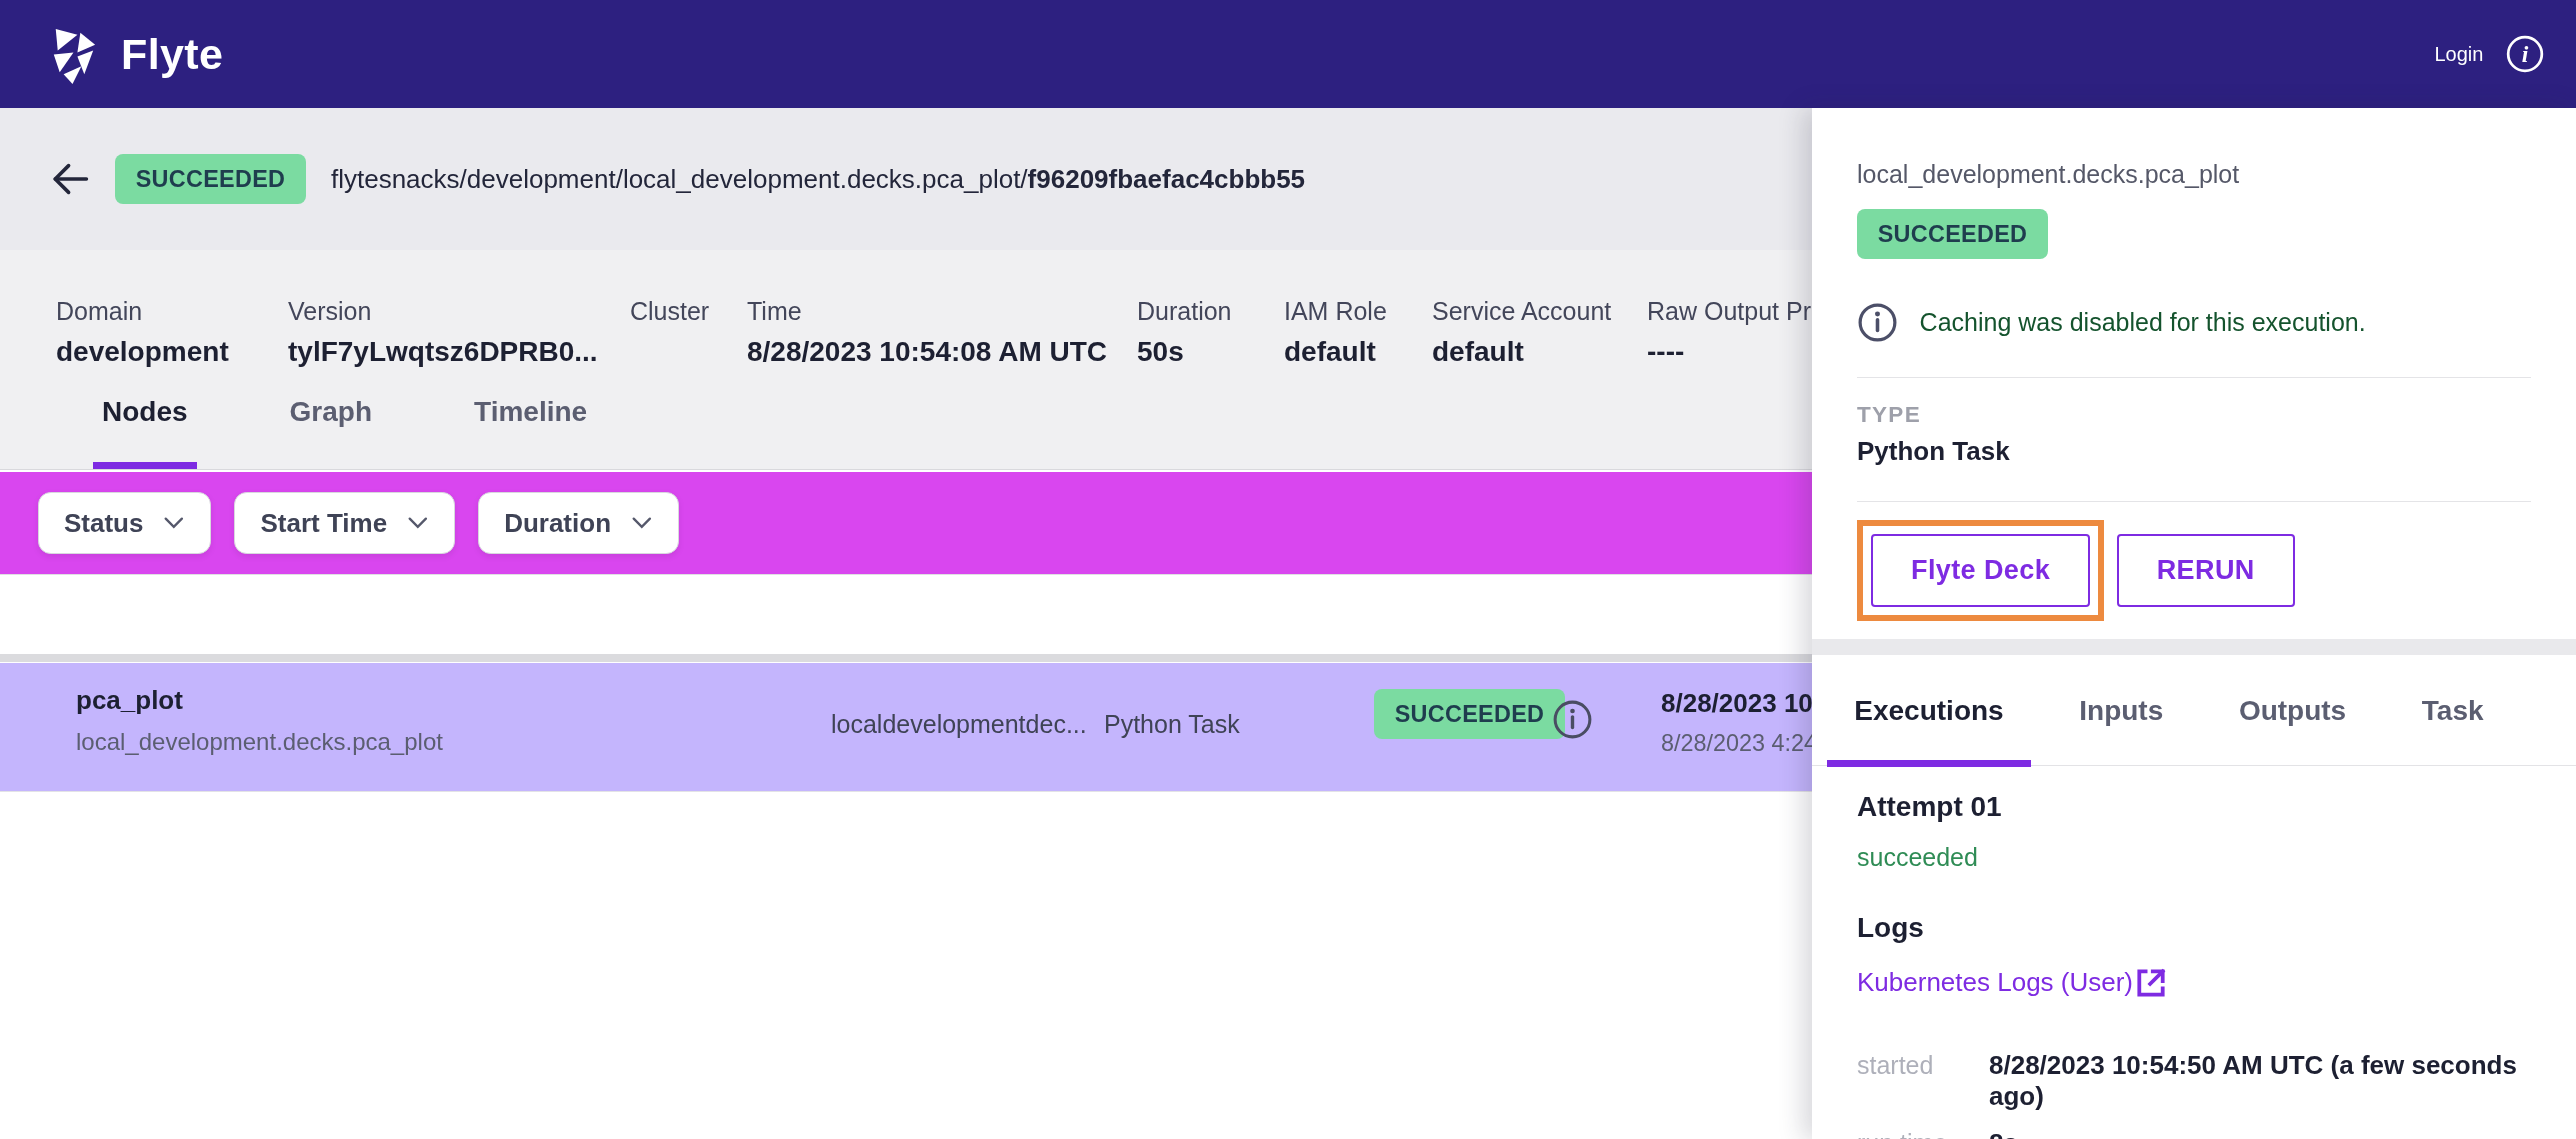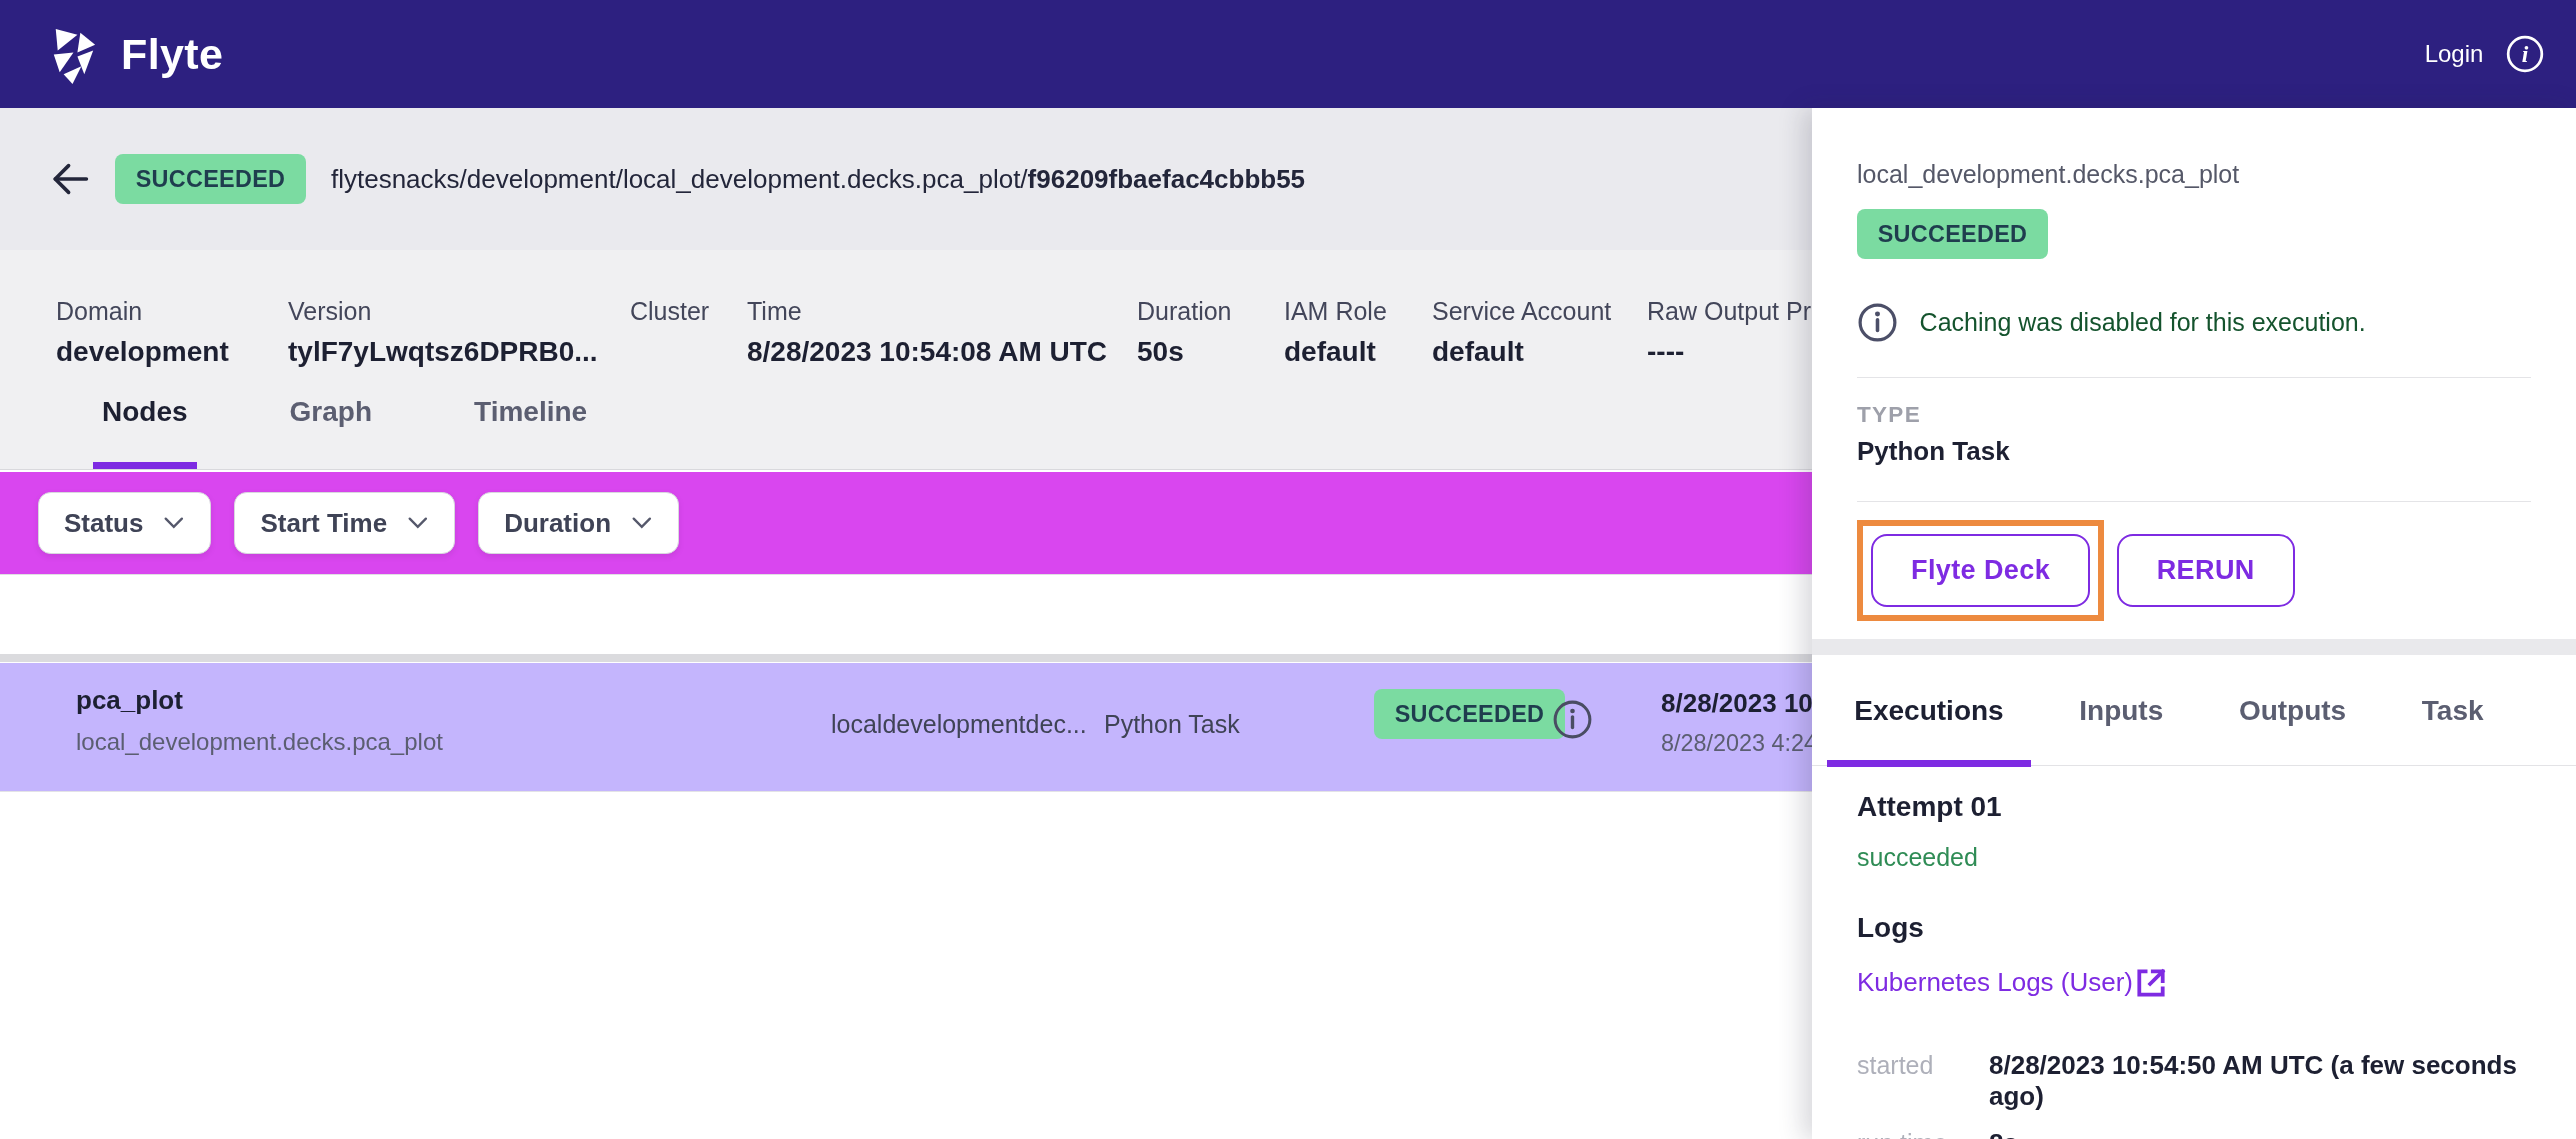--- a/index.html
+++ b/index.html
@@ -12,21 +12,21 @@
 
   
   .navbar {
     position:absolute; top:0; left:0; width:2576px; height:108px;
     background:#2d2080; display:flex; align-items:center;
     padding:0 31px 0 40px;
   }
   .brand { display:flex; align-items:center; gap:18px; color:#fff; }
   .brand-text { font-size:43px; font-weight:700; letter-spacing:0.4px; }
   .nav-right { margin-left:auto; display:flex; align-items:center; gap:21.6px; color:#fff; }
-  .login { font-size:24px; cursor:pointer; }
+  .login { font-size:20px; cursor:pointer; }
   .nav-info { width:40px; height:40px; }
 
   
   .content { position:absolute; top:108px; left:0; width:2576px; height:776px; background:#fff; }
 
   .topbar {
     position:absolute; top:0; left:0; width:100%; height:142px;
     background:#eaeaee; display:flex; align-items:center; padding-left:49px; gap:25px;
   }
   .back-arrow { width:41px; height:36px; cursor:pointer; flex:none; }
@@ -94,21 +94,21 @@
   .panel-sub { margin-top:16px; font-size:25px; color:#555868; }
   .panel-badge-row { margin-top:20px; display:flex; }
   .caching-row { margin-top:43px; display:flex; align-items:center; gap:21.6px; color:#14532d; font-size:25px; }
   .info-icon-lg { width:41px; height:41px; flex:none; }
   .panel-hr { border:none; border-top:1.8px solid #e4e4e7; margin-top:34px; }
   .type-label { margin-top:23.4px; font-size:22.5px; font-weight:700; letter-spacing:1.3px; color:#9ea0aa; }
   .type-value { margin-top:8px; font-size:26px; font-weight:700; color:#1d2032; }
   .btn-row { margin-top:18px; display:flex; align-items:center; }
   .deck-highlight { border:6.3px solid #ed8a3f; padding:8px; margin-right:12.6px; display:inline-block; }
   .btn {
-    background:#fff; border:2.7px solid #7e2be2; color:#7e2be2; border-radius:16px;
+    background:#fff; border:2.7px solid #7e2be2; color:#7e2be2; border-radius:4px;
     font-family:"Liberation Sans", sans-serif; font-size:27px; font-weight:700;
     padding:19px 38px; letter-spacing:0.4px; cursor:pointer; white-space:nowrap;
   }
   .panel-band { margin:18px -45px 0; height:16px; background:#e9e9ec; }
   .panel-tabs { display:flex; margin:0 -45px; padding:40px 0 0 15.3px; border-bottom:1.8px solid #e3e3e6; }
   .panel-tab {
     font-size:28px; font-weight:600; color:#5b5e71; padding:0 27px 23.4px;
     margin-right:21.6px; margin-bottom:-1.8px; cursor:pointer;
   }
   .panel-tab.active { color:#1d2032; font-weight:700; padding-bottom:33px; border-bottom:7.2px solid #7e2be2; }

